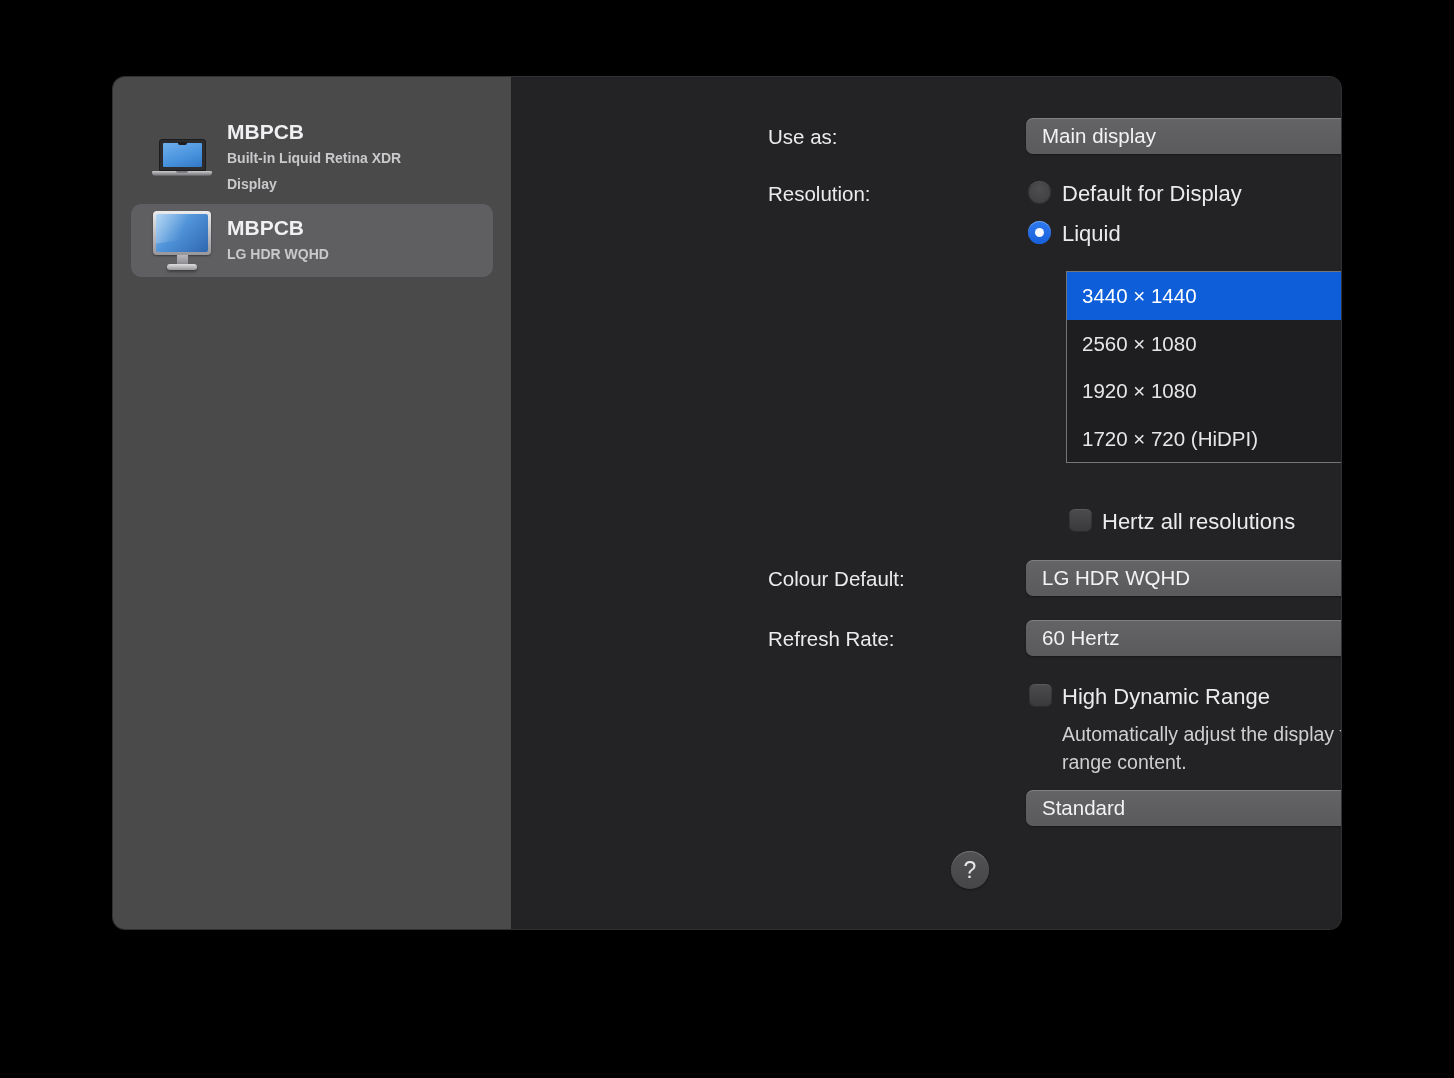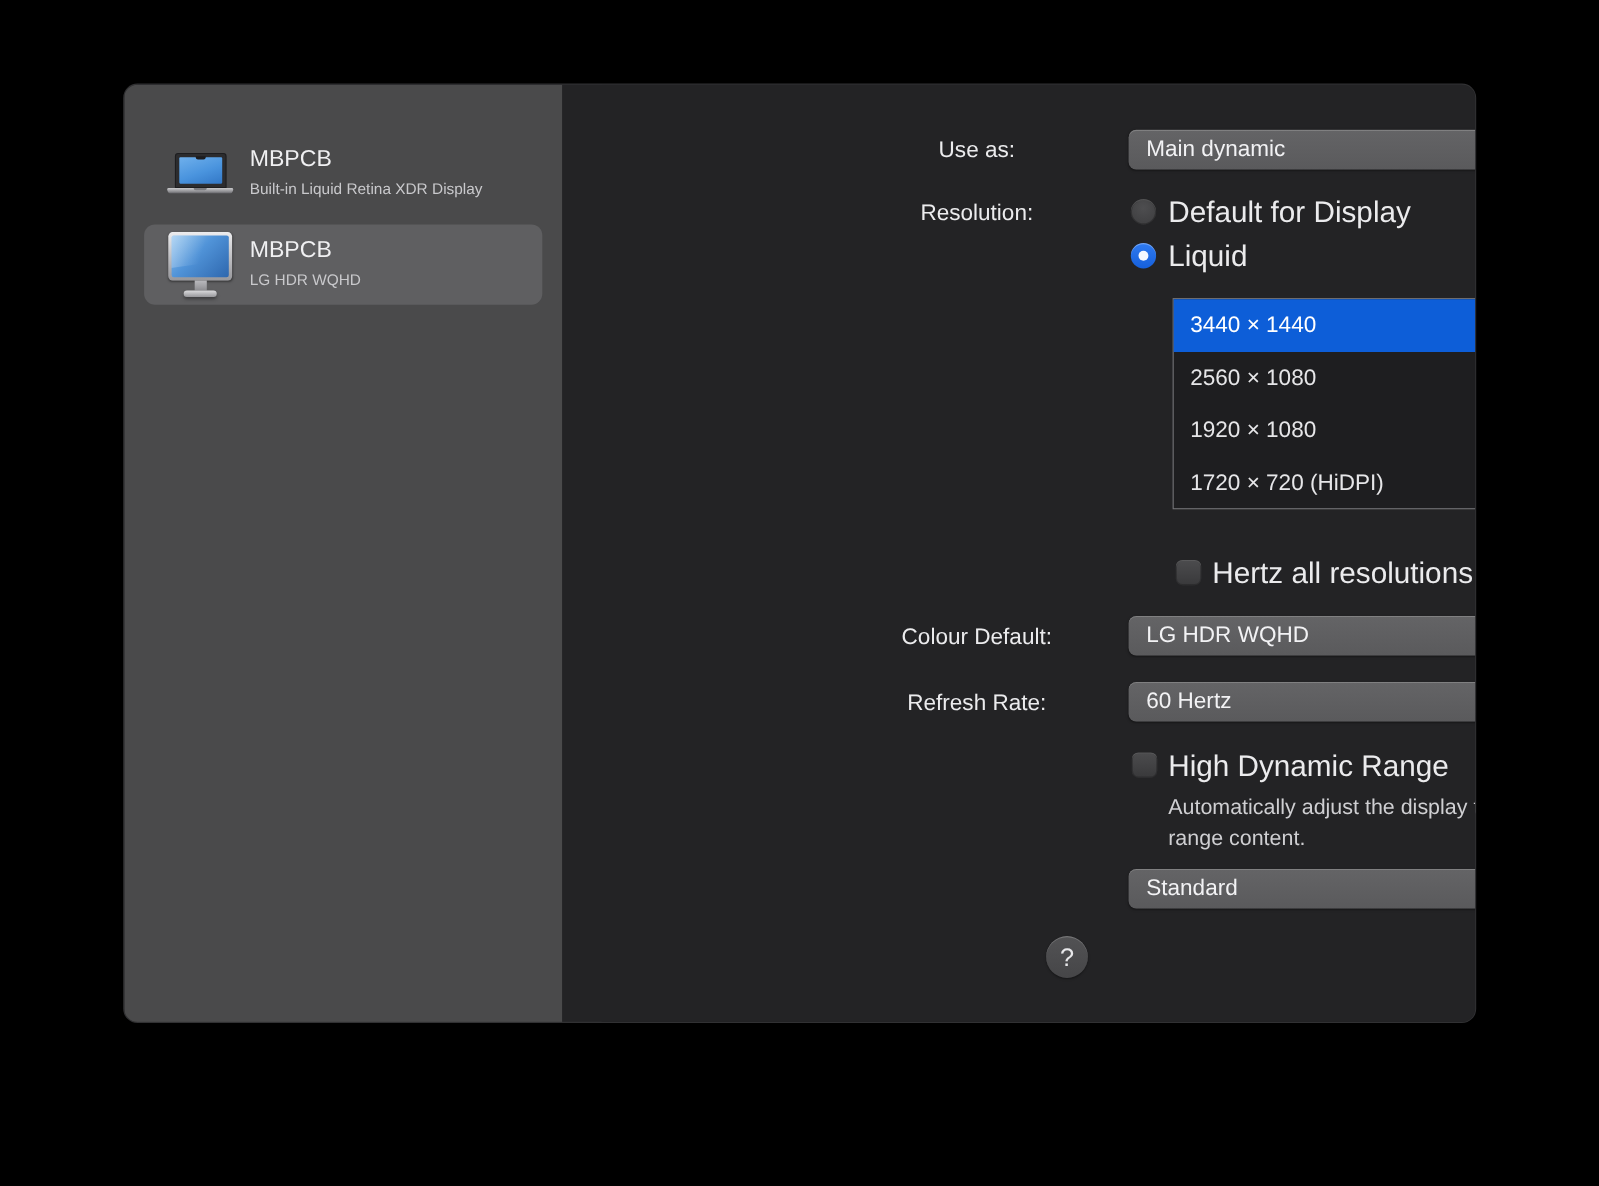--- a/index.html
+++ b/index.html
@@ -7,21 +7,21 @@
     width:1454px;height:1078px;position:relative;overflow:hidden;
     font-family:"Liberation Sans","DejaVu Sans",sans-serif;
     -webkit-font-smoothing:antialiased;
   }
   .window{
     position:absolute;left:113px;top:77px;width:1228px;height:852px;
     border-radius:12px;overflow:hidden;background:#232325;
     box-shadow:0 0 0 1px rgba(130,130,135,.38), 0 18px 50px rgba(0,0,0,.7);
   }
   
-  .sidebar{position:absolute;left:0;top:0;bottom:0;width:434px;background:#4a4a4b;}
+  .sidebar{position:absolute;left:0;top:0;bottom:0;width:434px;background:#4a4a4b;font-weight:bold;}
   .side-item{
     position:absolute;left:18px;width:362px;border-radius:10px;
     display:flex;align-items:center;padding-left:20px;box-sizing:border-box;
   }
   .side-item .icon-box{width:62px;display:flex;flex-direction:column;align-items:center;flex:0 0 62px;}
   .side-item .texts{margin-left:14px;}
   .side-title{font-size:21px;color:#f0f0f2;line-height:27px;}
   .side-sub{font-size:14px;color:#c9c9cc;line-height:26px;width:215px;}
   .item-builtin{top:22px;height:116px;}
   .item-external{top:127px;height:73px;background:#5f5f61;}
@@ -55,21 +55,21 @@
     content:"";position:absolute;left:-12px;top:-20px;width:70px;height:46px;
     background:linear-gradient(115deg,rgba(255,255,255,.55) 0%,rgba(255,255,255,.12) 45%,rgba(255,255,255,0) 60%);
     transform:rotate(-8deg);
   }
   .monitor-neck{width:11px;height:9px;background:linear-gradient(180deg,#b9b9bd,#8f8f93);}
   .monitor-base{width:30px;height:6px;border-radius:3px;
     background:linear-gradient(180deg,#dcdcde,#97979b);box-shadow:0 2px 3px rgba(0,0,0,.35);}
   
   .content{position:absolute;left:398px;top:0;right:0;bottom:0;background:#232325;}
   .flabel{
-    position:absolute;left:257px;width:240px;text-align:center;
+    position:absolute;left:257px;width:240px;text-align:left;
     font-size:20.5px;color:#ebebed;line-height:27px;
   }
   .dropdown{
     position:absolute;left:515px;width:559px;height:36px;border-radius:7px;
     background:linear-gradient(180deg,#646466 0%,#5a5a5c 100%);
     box-shadow:inset 0 1px 0 rgba(255,255,255,.18), 0 1px 2px rgba(0,0,0,.35);
     cursor:default;
   }
   .dropdown .dd-value{
     position:absolute;left:16px;top:0;line-height:36px;font-size:20.5px;color:#f2f2f4;
@@ -82,21 +82,21 @@
     box-shadow:inset 0 1px 0 rgba(255,255,255,.14), inset 0 0 0 1px rgba(0,0,0,.25);
   }
   .radio.on{
     background:linear-gradient(180deg,#2f7af0 0%,#1660dc 100%);
     box-shadow:inset 0 1px 0 rgba(255,255,255,.3);
   }
   .radio.on:after{
     content:"";position:absolute;left:50%;top:50%;width:9px;height:9px;margin:-4.5px 0 0 -4.5px;
     border-radius:50%;background:#f5f8ff;
   }
-  .opt-label{position:absolute;font-size:27px;color:#ebebed;line-height:27px;}
+  .opt-label{position:absolute;font-size:22px;color:#ebebed;line-height:27px;}
   .listbox{
     position:absolute;left:555px;top:194px;width:520px;height:192px;box-sizing:border-box;
     background:#1e1e20;border:1px solid #757579;
   }
   .list-row{
     height:47.5px;line-height:47.5px;padding-left:15px;font-size:20.5px;color:#e6e6e8;cursor:default;
   }
   .list-row.selected{background:#0d5ed8;color:#ffffff;}
   .checkbox{
     position:absolute;width:23px;height:23px;border-radius:6px;box-sizing:border-box;
@@ -152,21 +152,21 @@
         <div class="side-sub">LG HDR WQHD</div>
       </div>
     </div>
 
   </aside>
 
   <main class="content">
 
     <div class="flabel" style="top:46px;">Use as:</div>
     <div class="dropdown" style="top:41px;">
-      <span class="dd-value">Main dynamic</span>
+      <span class="dd-value">Main display</span>
 
     </div>
 
     <div class="flabel" style="top:103px;">Resolution:</div>
     <span class="radio off" style="left:517px;top:104px;"></span>
     <span class="opt-label" style="left:551px;top:103px;">Default for Display</span>
     <span class="radio on" style="left:517px;top:144px;"></span>
     <span class="opt-label" style="left:551px;top:143px;">Liquid</span>
 
     <div class="listbox">

